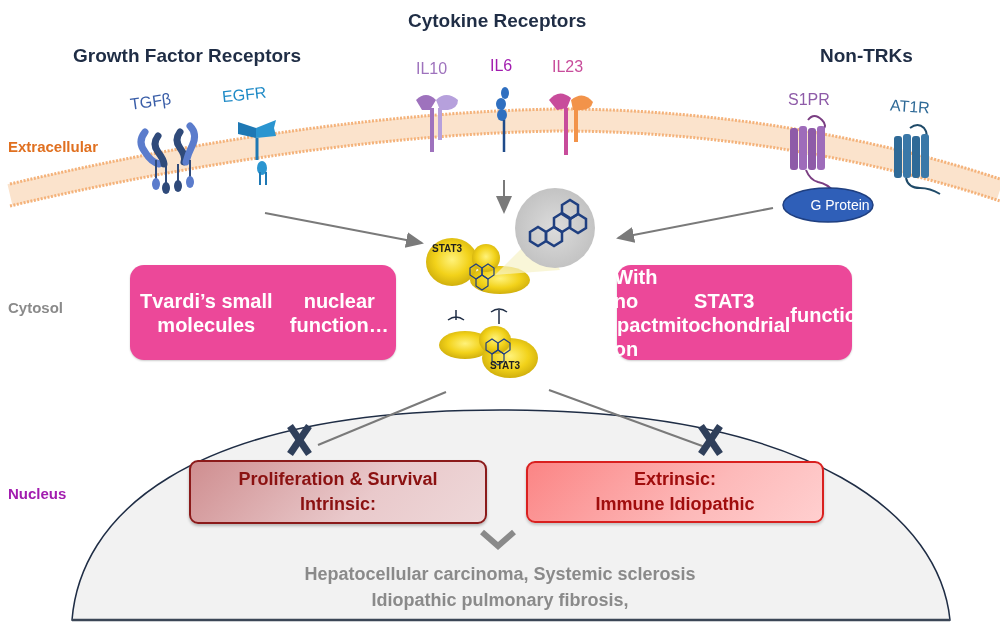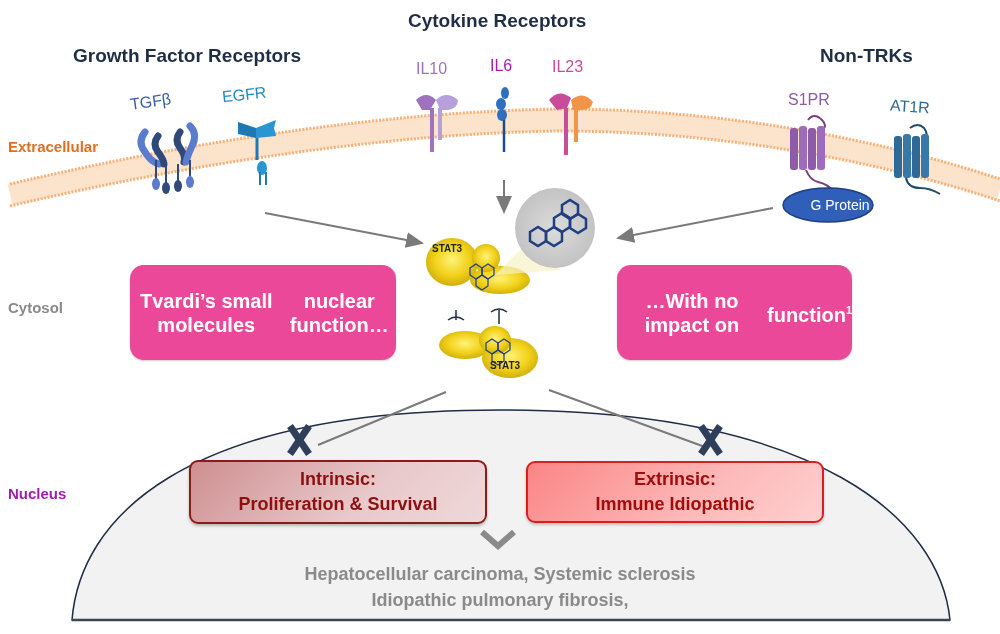--- a/index.html
+++ b/index.html
@@ -175,26 +175,27 @@
 
 <div class="abs" style="left:432px; top:243px; font-size:10px; font-weight:bold; color:#1f1f1f;">STAT3</div>
 <div class="abs" style="left:490px; top:360px; font-size:10px; font-weight:bold; color:#1f1f1f;">STAT3</div>
 
 <div class="abs bluebox" style="left:130px; top:265px; width:266px; height:95px;">
   <div>Tvardi’s small molecules</div>
   <div>nuclear function…</div>
 </div>
 <div class="abs bluebox" style="left:617px; top:265px; width:235px; height:95px;">
   <div>…With no impact on</div>
+  <div>STAT3 mitochondrial</div>
   <div><span>function</span><sup style="font-size:11px;">1</sup></div>
 </div>
 
 <div class="abs redbox1" style="left:189px; top:460px; width:294px; height:60px;">
+  <div>Proliferation &amp; Survival</div>
   <div>Intrinsic:</div>
-  <div>Proliferation &amp; Survival</div>
 </div>
 <div class="abs redbox2" style="left:526px; top:461px; width:294px; height:58px;">
   <div>Extrinsic:</div>
   <div>Immune Idiopathic</div>
 </div>
 
 <div class="abs outcome" style="left:250px; top:561px; width:500px;">
   <div>Hepatocellular carcinoma, Systemic sclerosis</div>
   <div>Idiopathic pulmonary fibrosis,</div>
 </div>

